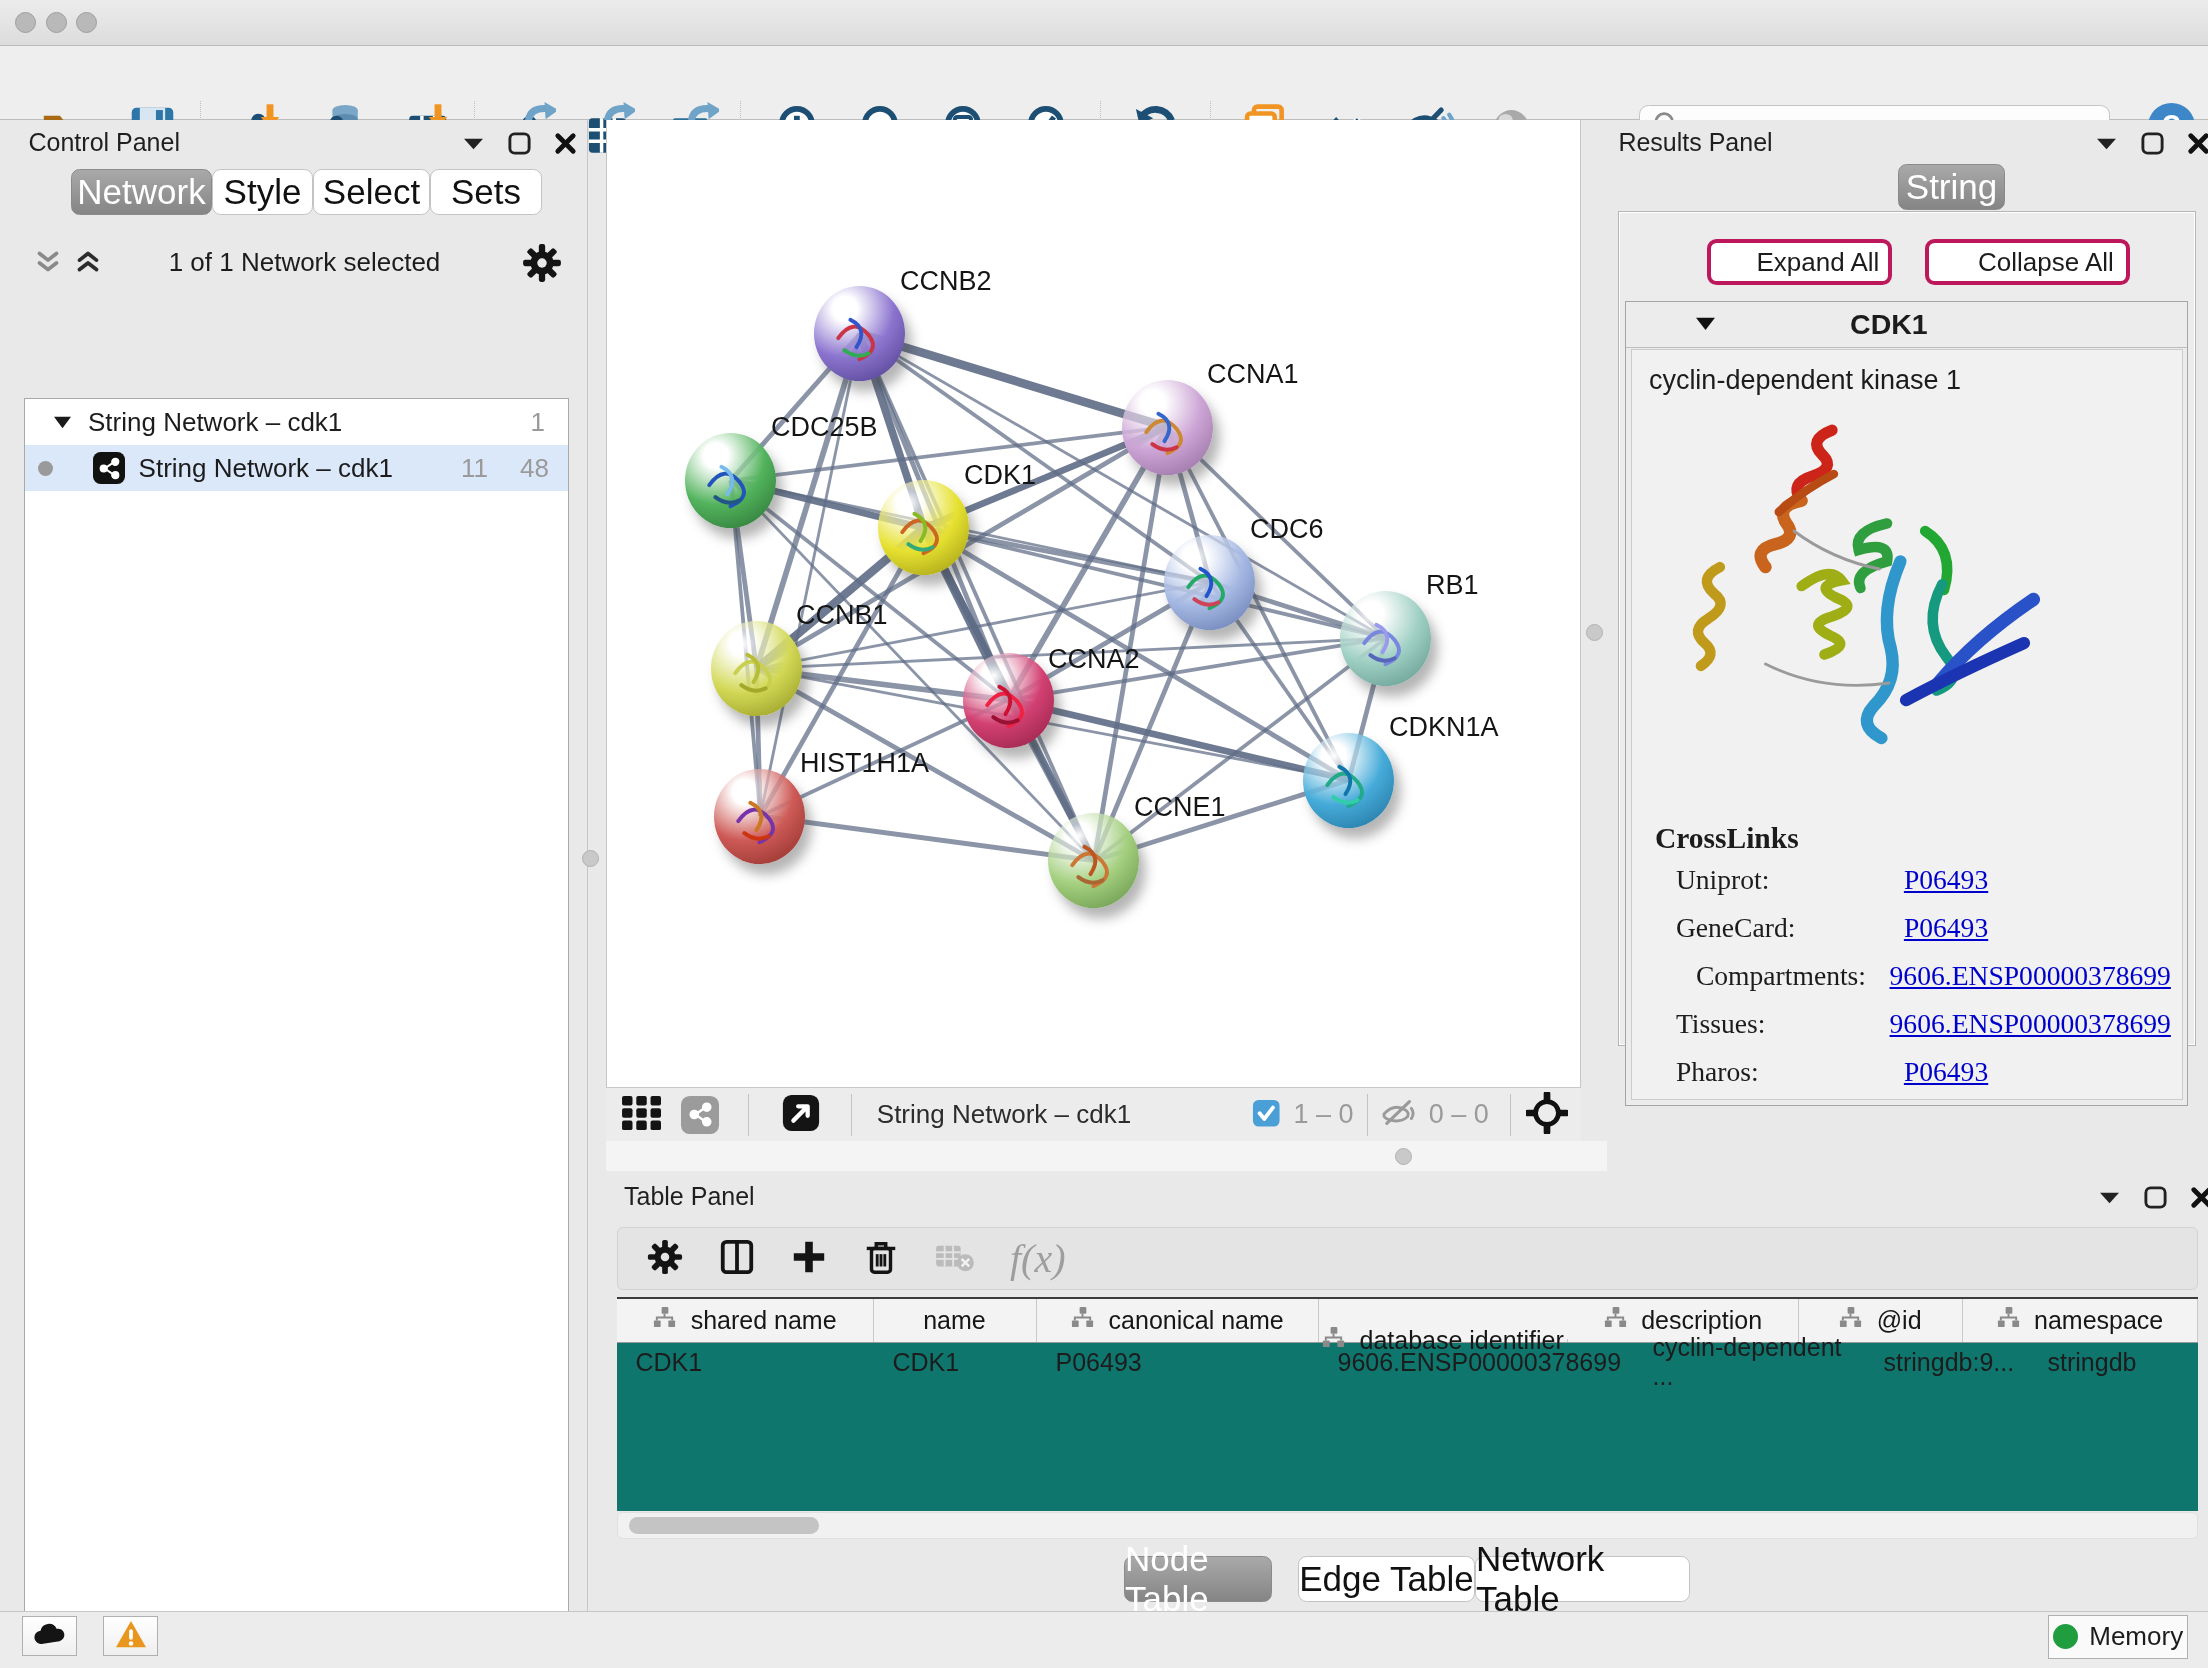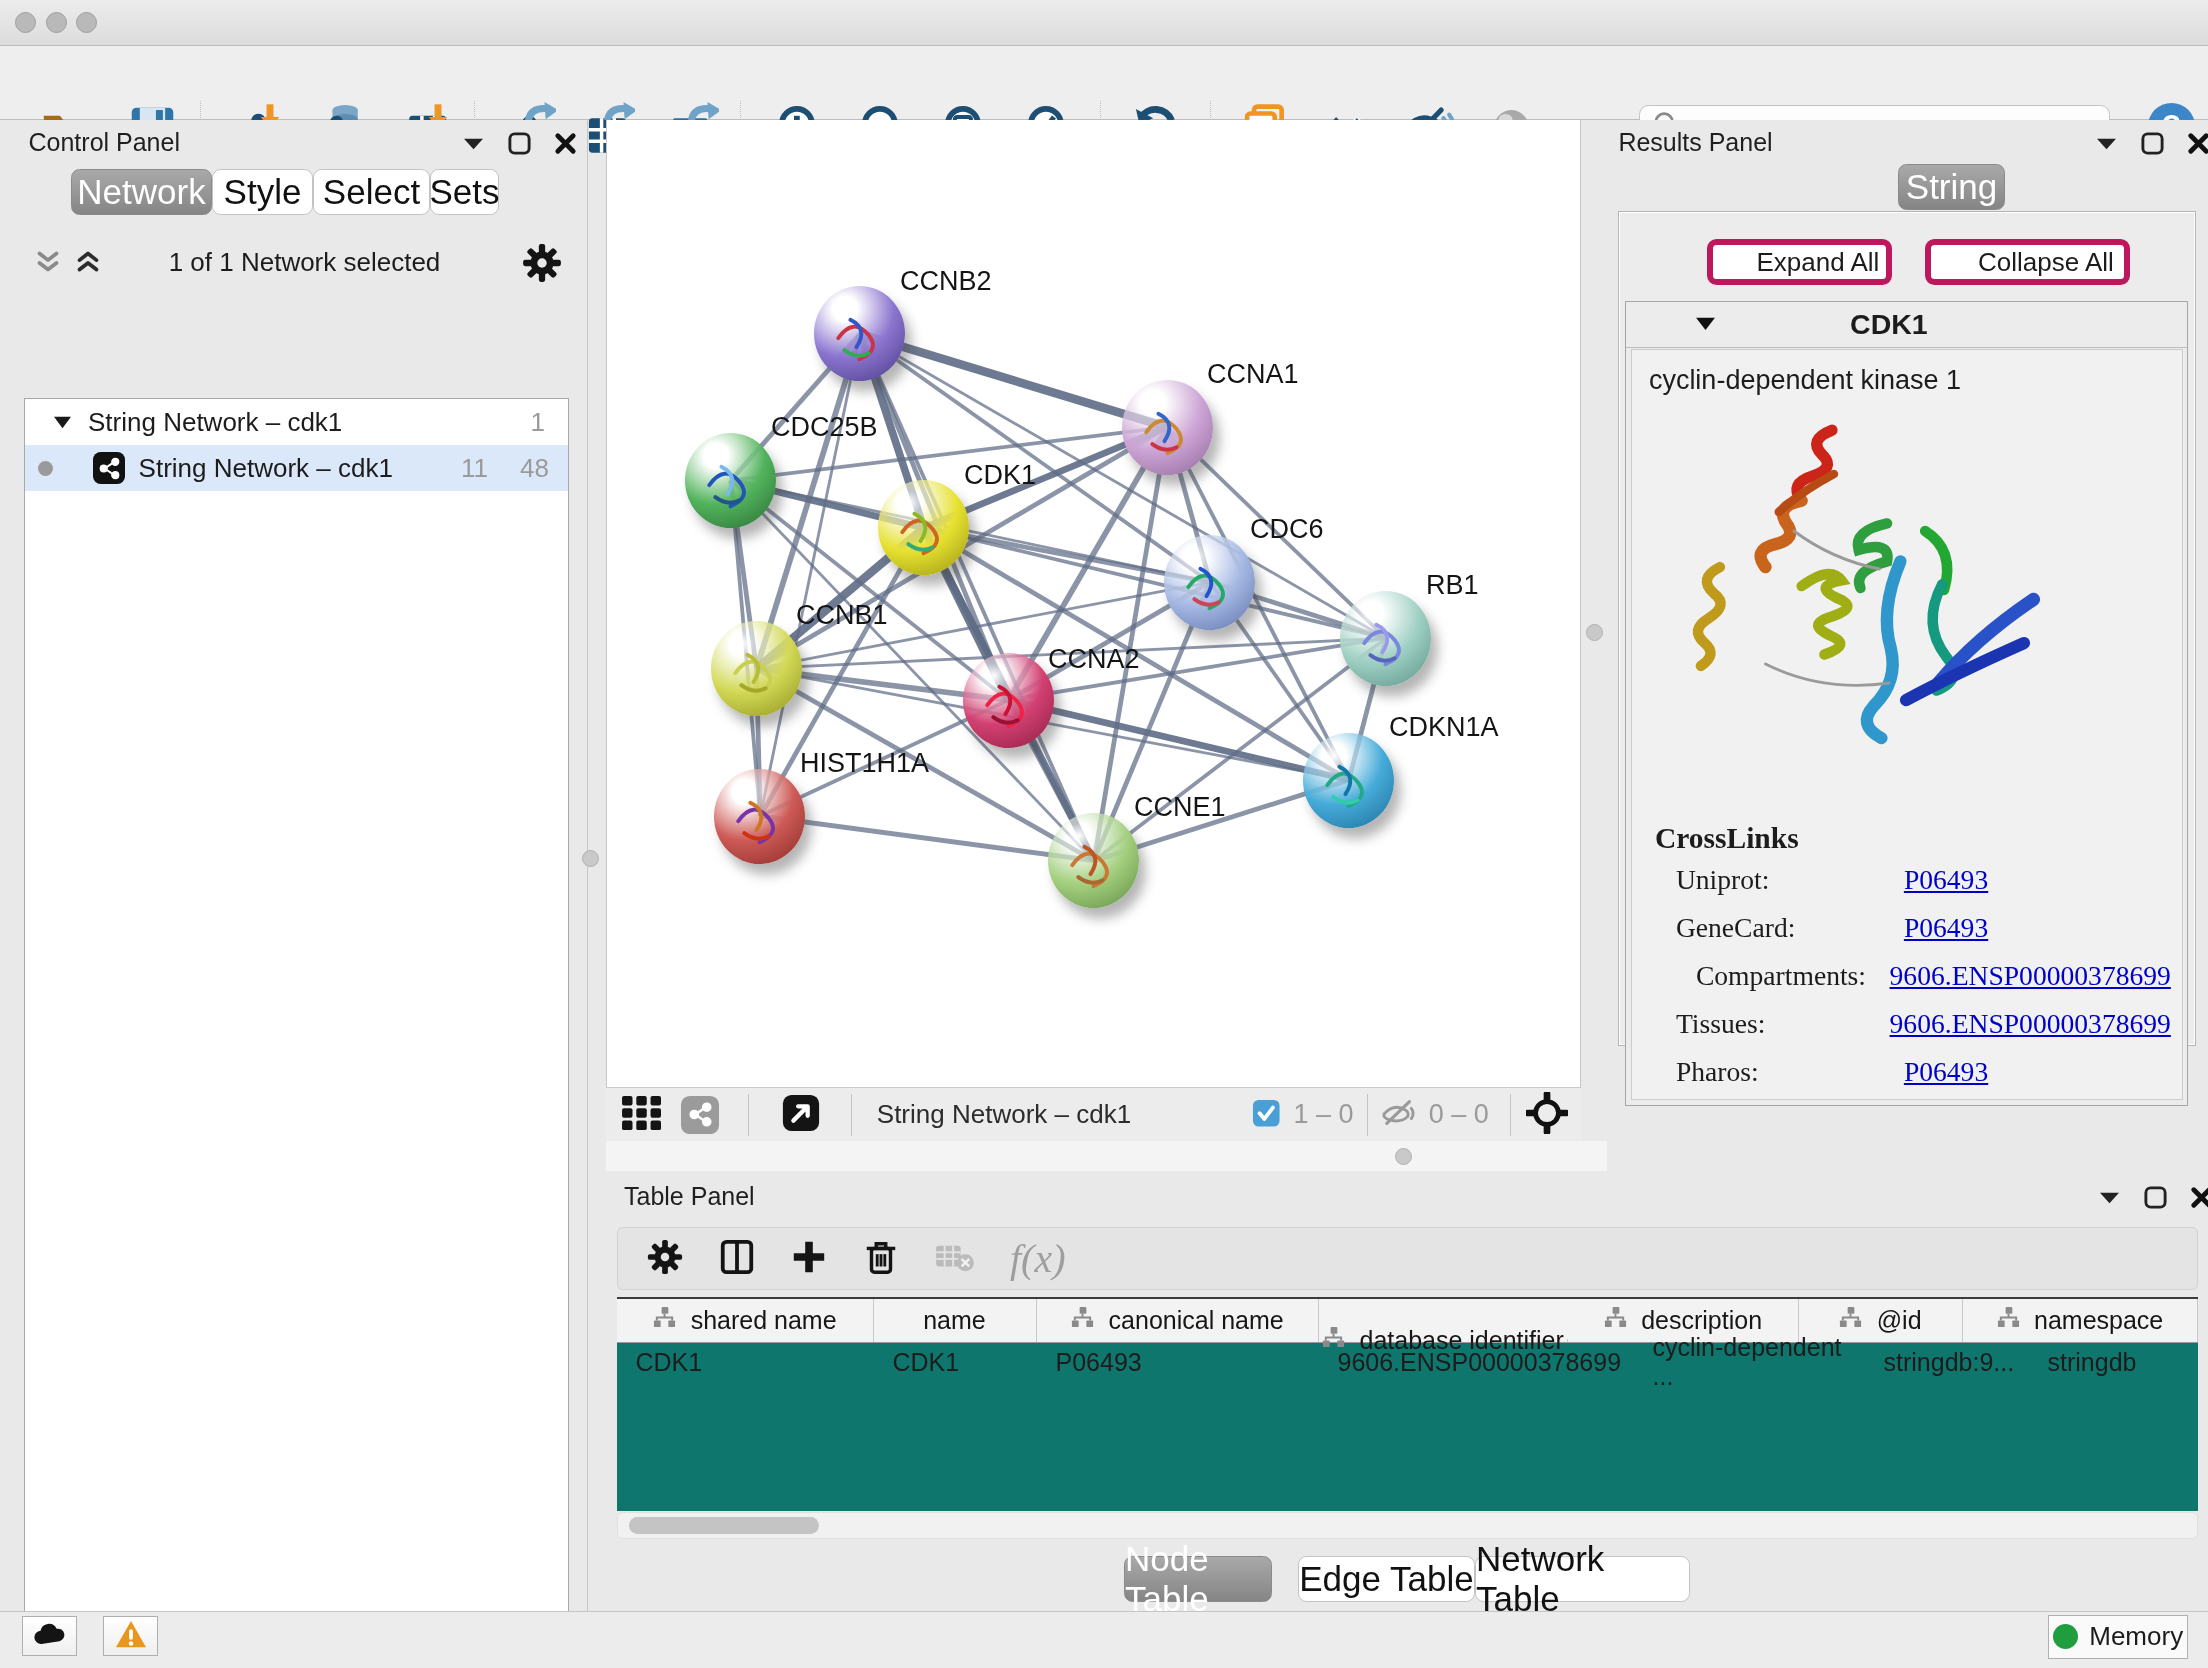--- a/index.html
+++ b/index.html
@@ -38,21 +38,21 @@
   .node-label { position:absolute; font-size:27px; color:#141414; white-space:nowrap; }
   #net-status { left:606px; top:1087px; width:975px; height:54px; background:#ececec; border-top:1px solid #c9c9c9; display:flex; align-items:center; }
   .ns-sep { width:0; height:42px; border-left:1px solid #c3c3c3; }
   .ns-gray { color:#9a9a9a; font-size:27px; }
   #h-split { left:606px; top:1141px; width:1603px; height:30px; background:#f4f4f4; }
   .split-dot { width:17px; height:17px; border-radius:50%; background:#c9c9c9; border:1px solid #b2b2b2; }
 
   
   #results-panel { left:1607px; top:120px; width:601px; height:1052px; background:#e9e9e9; }
   #rp-box { left:11.4px; top:91px; width:578px; height:835px; background:#ececec; border:1.9px solid #b5b5b5; box-shadow:inset 0 0 0 1px #fff; }
-  .rp-btn { height:46px; background:#ffffff; border:6px solid #be185d; border-radius:9.5px; display:flex; align-items:center; justify-content:center; font-size:26px;padding-left:36px; }
+  .rp-btn { height:46px; background:#ffffff; border:4px solid #be185d; border-radius:9.5px; display:flex; align-items:center; justify-content:center; font-size:26px;padding-left:36px; }
   #cdk1-box { left:5.7px; top:89px; width:563px; height:805px; border:1px solid #a5a5a5; background:#ececec; }
   #cdk1-inner { left:4.8px; top:47px; width:552px; height:751px; background:#f1f1f1; border:1px solid #cccccc; }
   .serif { font-family:"Liberation Serif","DejaVu Serif",serif; }
   .xlink { color:#0000cc; text-decoration:underline; }
 
   
   #table-panel { left:606px; top:1172px; width:1603px; height:439px; background:#e9e9e9; }
   #tp-toolbar { left:10.5px; top:55px; width:1581px; height:63px; background:#e4e4e4; border:1px solid #d2d2d2; border-radius:5.7px; display:flex; align-items:center; gap:34px; padding-left:28.5px; }
   #tp-table { left:10.5px; top:125px; width:1581px; height:214px; background:#0f766e; border-top:2.9px solid #3c3c3c; }
   #tp-head { display:flex; height:44px; background:#f3f3f3; border-bottom:1.9px solid #9a9a9a; }
@@ -319,21 +319,21 @@
           <rect x="3" y="3" width="20" height="20" rx="5" fill="none" stroke="#222" stroke-width="3"></rect>
         </svg></span>
     <span><svg width="25" height="25" viewBox="0 0 26 26">
           <path d="M5 5 L21 21 M21 5 L5 21" stroke="#111" stroke-width="5" stroke-linecap="round"></path>
         </svg></span>
   </div>
   <div id="cp-tabs">
       <div class="tab abs sel" style="left: 71px; top: 49px; width: 141px;">Network</div>
       <div class="tab abs" style="left: 212px; top: 49px; width: 101px;">Style</div>
       <div class="tab abs" style="left: 313px; top: 49px; width: 117px;">Select</div>
-      <div class="tab abs" style="left: 430px; top: 49px; width: 69px;">Sets</div>
+      <div class="tab abs" style="left: 430px; top: 49px; width: 112px;">Sets</div>
     </div>
   <div class="abs" style="left:32px;top:126px;">
     <svg width="32" height="32" viewBox="0 0 34 34">
         <path d="M8 8 L17 15 L26 8 M8 18 L17 25 L26 18" fill="none" stroke="#8a8a8a" stroke-width="4" stroke-linecap="round" stroke-linejoin="round"></path>
       </svg>
   </div>
   <div class="abs" style="left:72px;top:126px;">
     <svg width="32" height="32" viewBox="0 0 34 34">
         <path d="M8 15 L17 8 L26 15 M8 25 L17 18 L26 25" fill="none" stroke="#2c2c2c" stroke-width="4" stroke-linecap="round" stroke-linejoin="round"></path>
       </svg>

